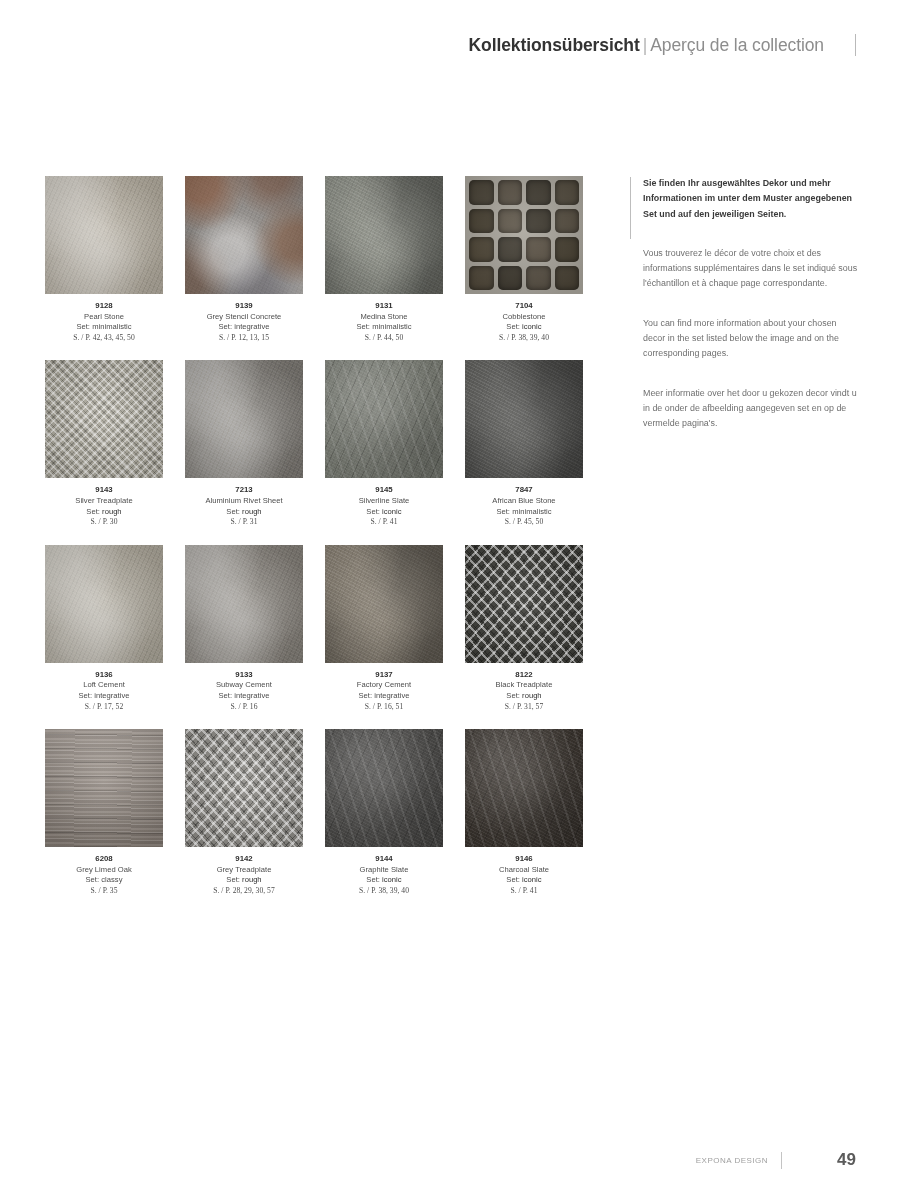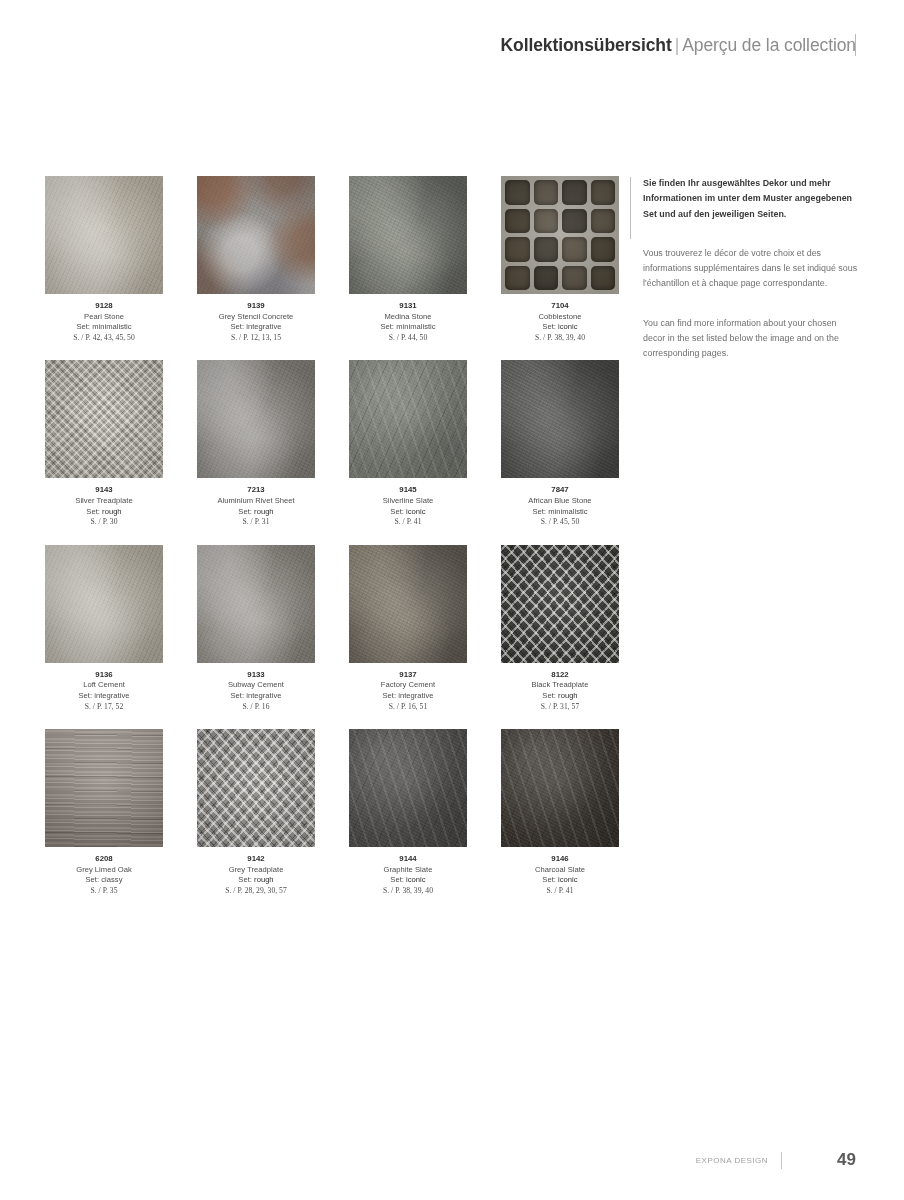--- a/index.html
+++ b/index.html
@@ -23,21 +23,21 @@
     top: 32px;
     right: 48px;
     width: 560px;
     text-align: right;
   }
   .header-line {
     position: relative;
     font-size: 17.5px;
     line-height: 26px;
     white-space: nowrap;
-    padding-right: 0;
+    padding-right: 32px;
   }
   .header-line .rule {
     position: absolute;
     right: 0;
     top: 2px;
     bottom: 2px;
     width: 1px;
     background: #b9b9b9;
   }
   .hdr-bold {
@@ -58,21 +58,21 @@
 
   
   #swatch-grid {
     position: absolute;
     left: 45px;
     top: 176px;
     width: 540px;
   }
   .swatch-row {
     display: flex;
-    gap: 34px;
+    gap: 22px;
     margin-bottom: 17px;
   }
   .swatch-cell {
     width: 118px;
   }
   .swatch-img {
     width: 118px;
     height: 118px;
     background-color: #9b9b94;
     position: relative;
@@ -498,19 +498,22 @@
   <div class="note-block note-de">
     <span class="note-rule"></span>
     <span>Sie finden Ihr ausgewähltes Dekor und mehr Informationen im unter dem Muster angegebenen Set und auf den jeweiligen Seiten.</span>
   </div>
   <div class="note-block note-muted">
     <span>Vous trouverez le décor de votre choix et des informations supplémentaires dans le set indiqué sous l'échantillon et à chaque page correspondante.</span>
   </div>
   <div class="note-block note-muted">
     <span>You can find more information about your chosen decor in the set listed below the image and on the corresponding pages.</span>
   </div>
+  <div class="note-block note-muted">
+    <span>Meer informatie over het door u gekozen decor vindt u in de onder de afbeelding aangegeven set en op de vermelde pagina's.</span>
+  </div>
 </div>
 
 <div id="page-footer">
   <span>EXPONA DESIGN</span>
   <span class="foot-rule"></span>
   <span class="foot-page">49</span>
 </div>
 
 </body></html>

